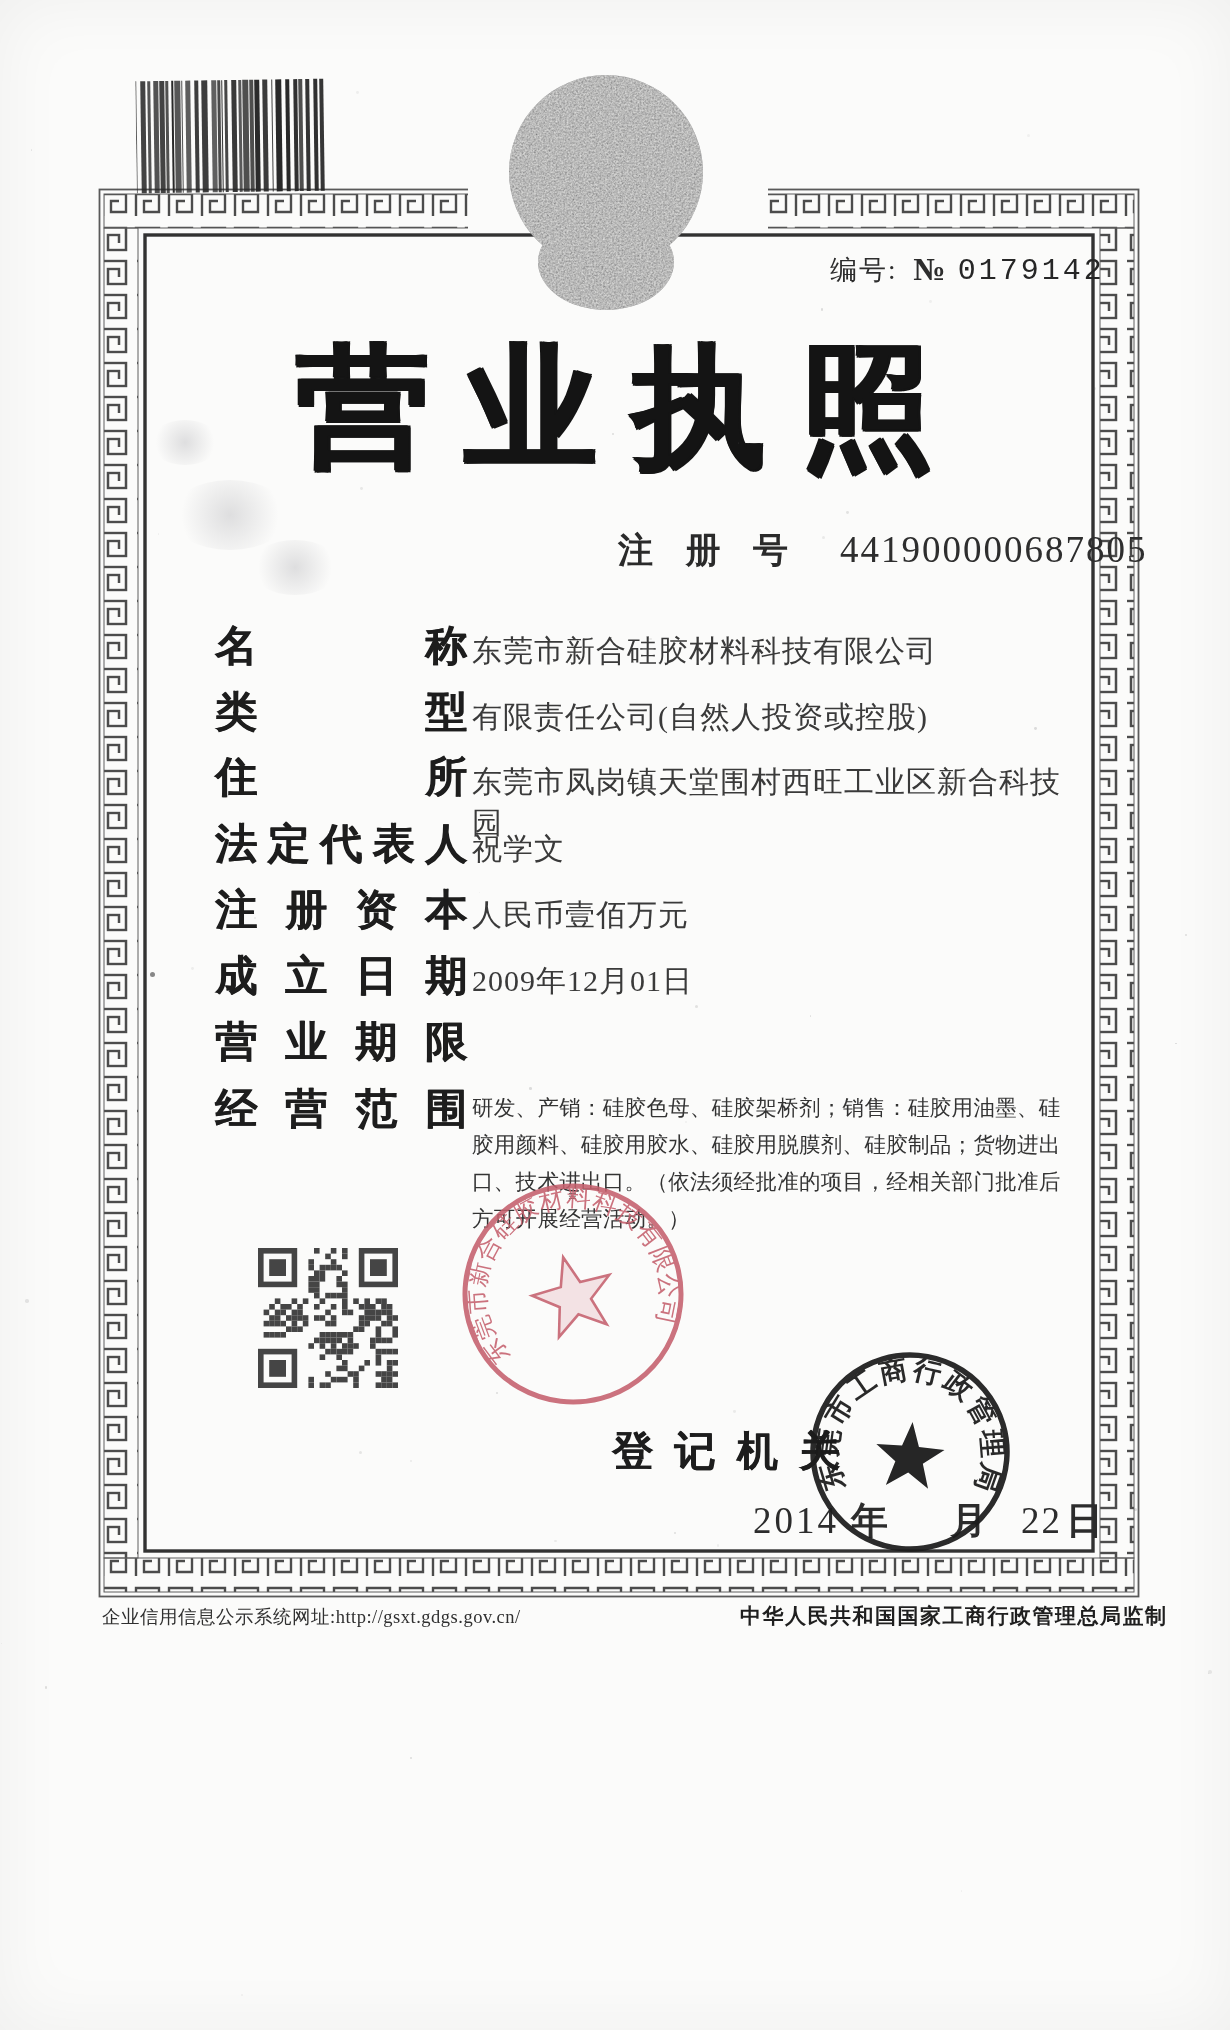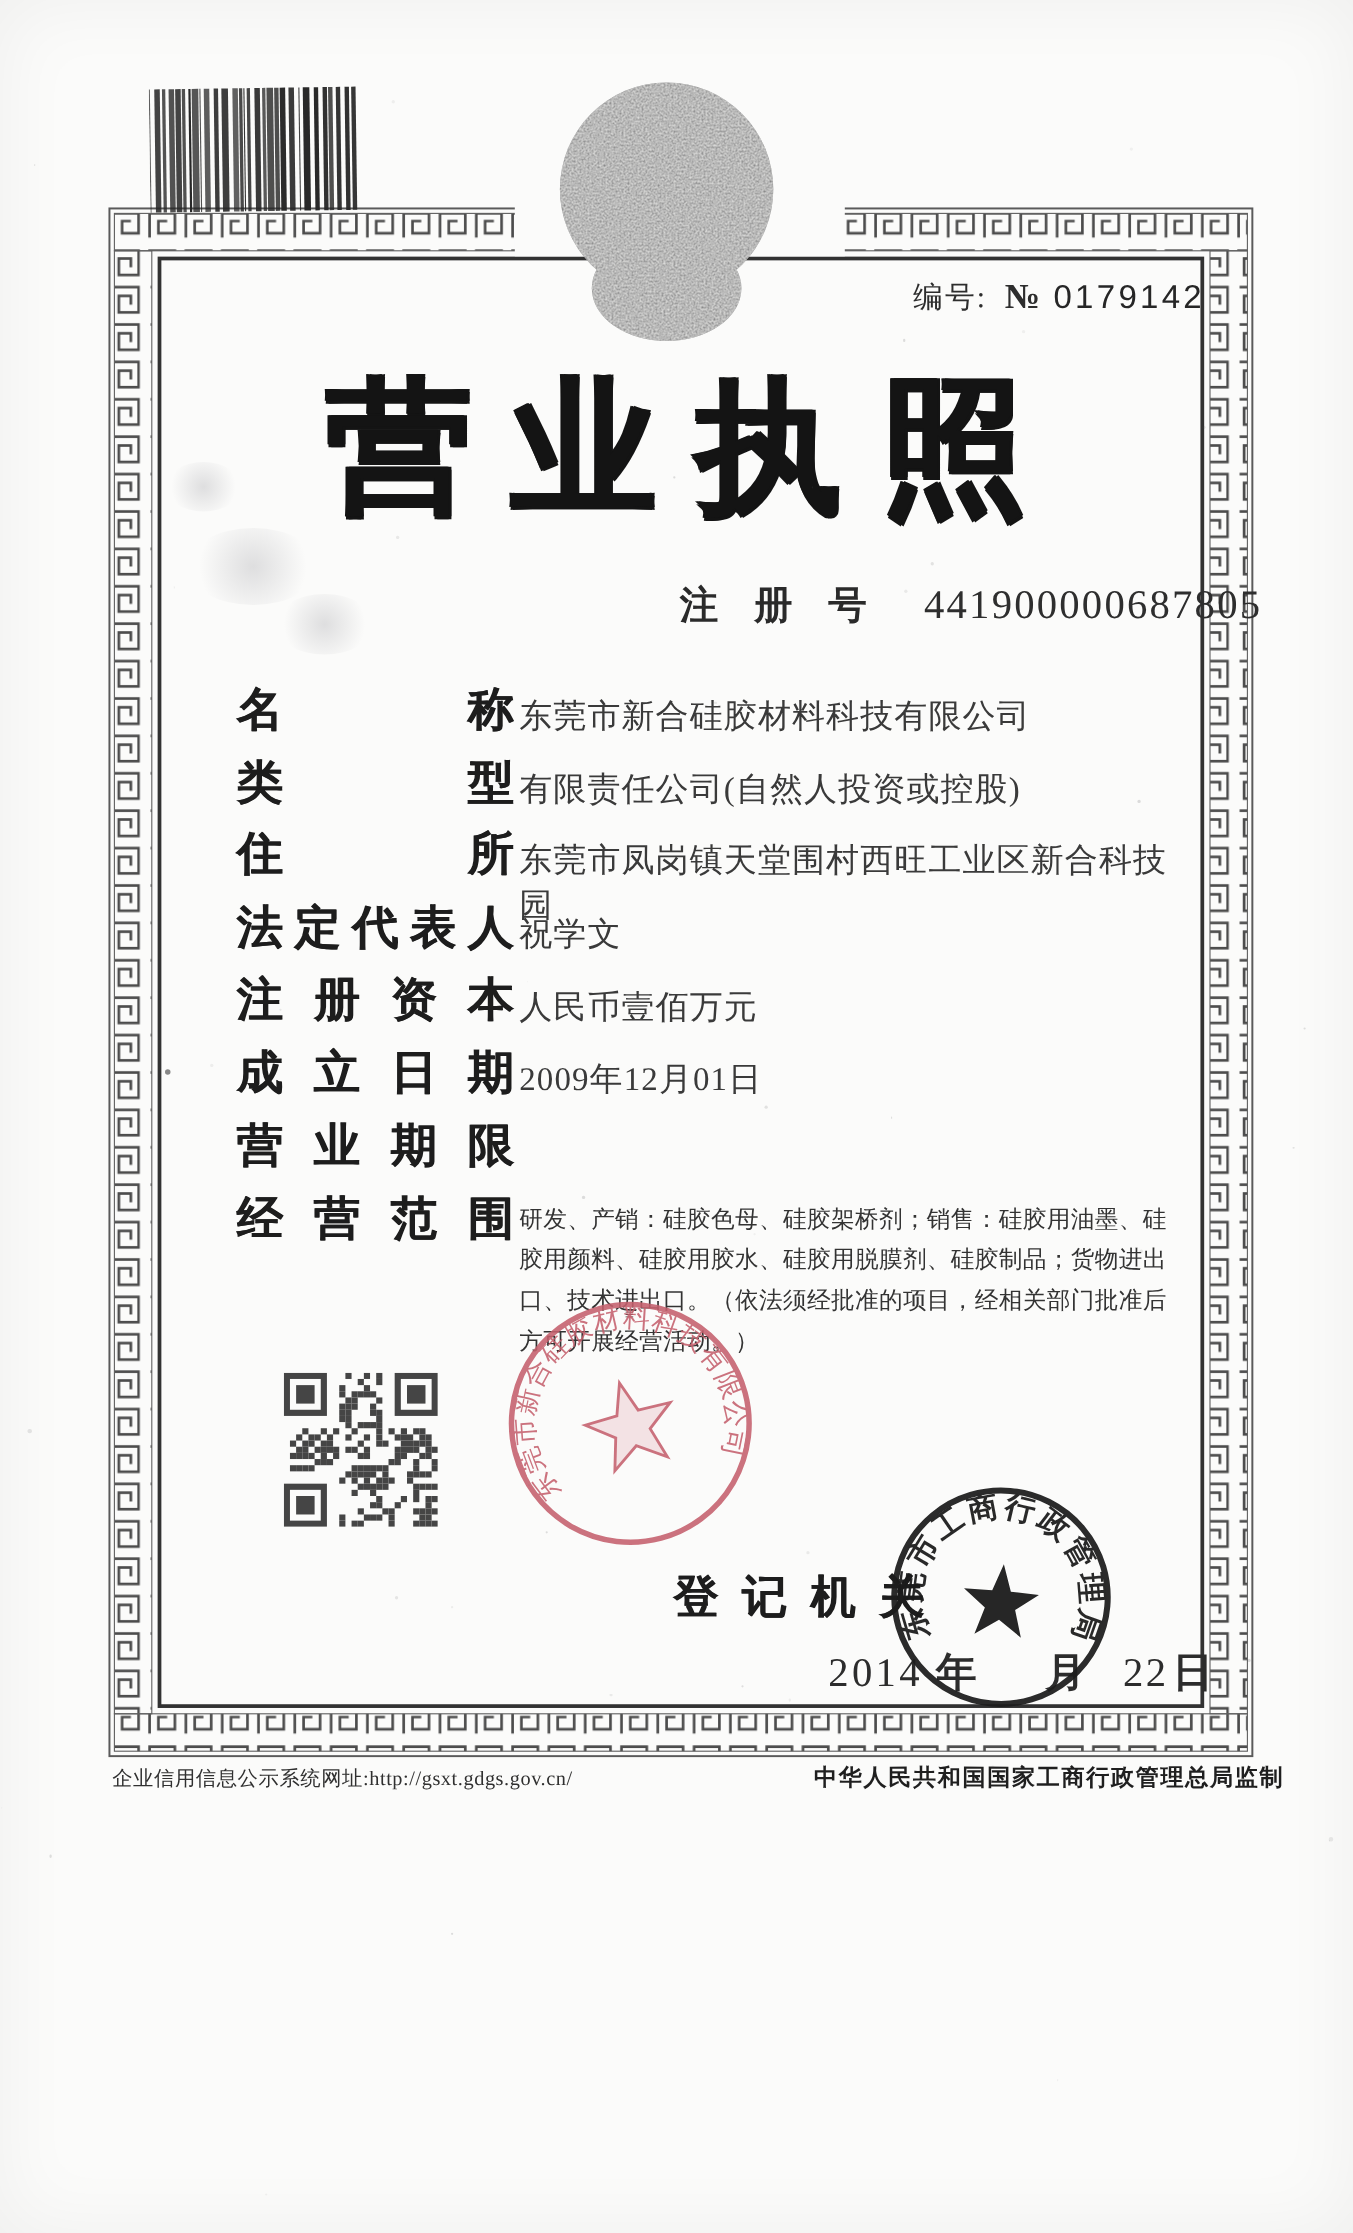--- a/index.html
+++ b/index.html
@@ -5,21 +5,21 @@
   html,body{margin:0;padding:0;background:#e9e9e7;}
   .page{position:relative;width:1230px;height:2030px;background:#fbfbfa;overflow:hidden;
         font-family:"Liberation Serif",serif;color:#222;
         box-shadow:inset 0 0 70px rgba(0,0,0,.05);}
   .abs{position:absolute;}
 
   
   .serial{display:flex;align-items:flex-end;color:#2d2d2d;z-index:3;}
   .serial .s-label{font-size:27px;letter-spacing:2px;}
   .serial .s-no{font-size:32px;font-weight:700;margin-left:16px;font-family:"Liberation Serif",serif;}
-  .serial .s-num{font-size:30px;margin-left:12px;letter-spacing:3px;font-family:Liberation Sans, sans-serif;color:#262626;}
+  .serial .s-num{font-size:30px;margin-left:12px;letter-spacing:3px;font-family:Liberation Mono, monospace;color:#262626;}
 
   
   .doc-title{display:flex;justify-content:space-between;font-family:"DejaVu Sans",sans-serif;
              font-weight:900;font-size:132px;line-height:1;color:#141414;z-index:3;
              text-shadow:2.4px 0 0,0 2.4px 0,2.4px 2.4px 0,-1px 0 0;}
 
   
   .regno{display:flex;align-items:baseline;z-index:3;}
   .regno .r-label{display:flex;width:170px;justify-content:space-between;font-size:35px;font-weight:600;color:#2a2a2a;}
   .regno .r-value{margin-left:52px;font-size:37px;letter-spacing:2px;color:#2e2e2e;}

